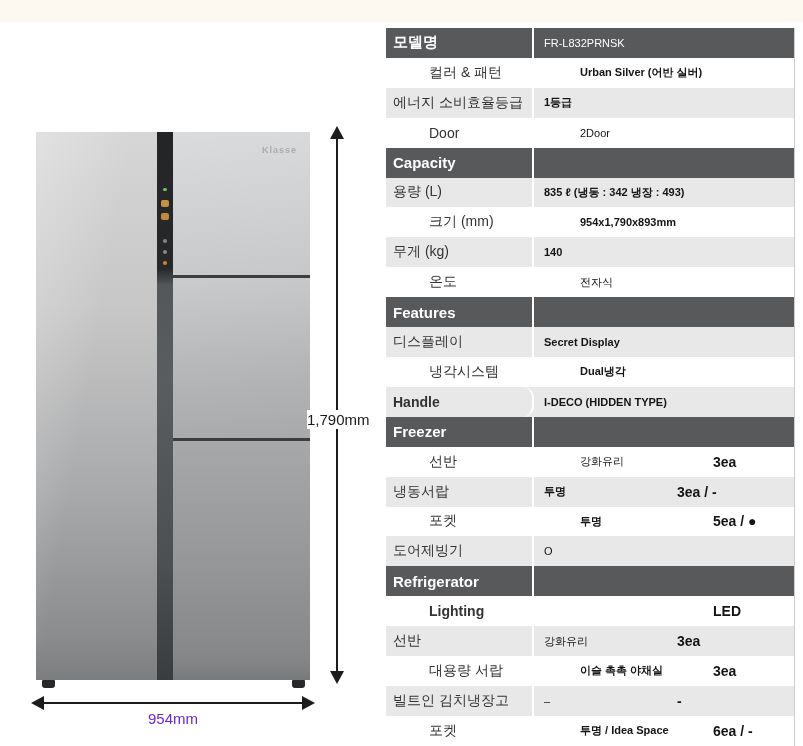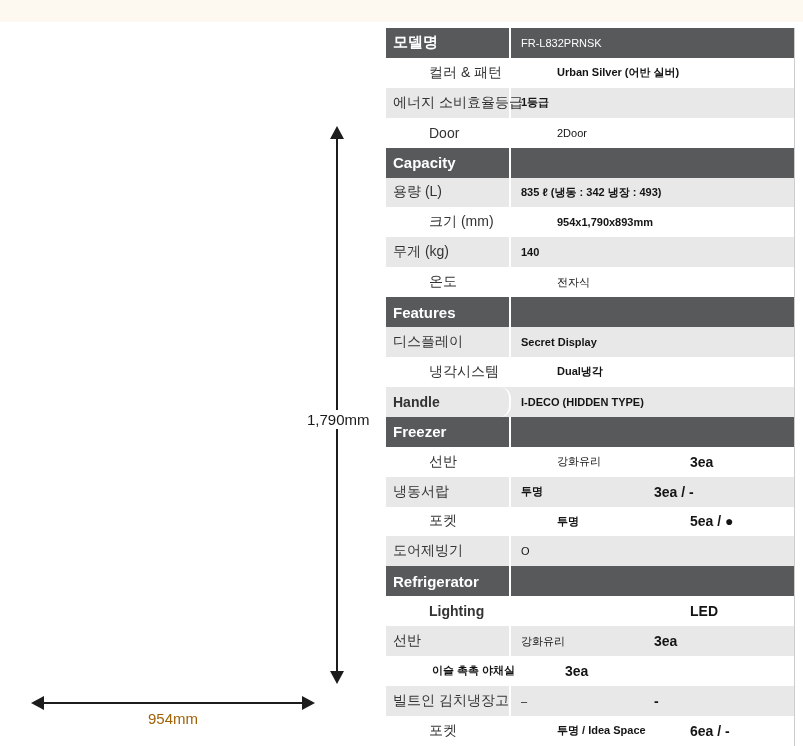--- a/index.html
+++ b/index.html
@@ -58,34 +58,34 @@
   .arrow-down{left:330px;top:671px;border-left:7px solid transparent;border-right:7px solid transparent;border-top:13px solid #1c1c1c;}
   .height-label{
     position:absolute;left:307px;top:393px;width:62px;height:19px;background:#ffffff;
     font-size:15px;font-weight:500;line-height:19px;text-align:center;color:#1a1a1a;margin-top:17px;
   }
   .hline{position:absolute;left:39px;top:702px;width:268px;height:2px;background:#1c1c1c;}
   .arrow-left{left:31px;top:696px;border-top:7px solid transparent;border-bottom:7px solid transparent;border-right:13px solid #1c1c1c;}
   .arrow-right{left:302px;top:696px;border-top:7px solid transparent;border-bottom:7px solid transparent;border-left:13px solid #1c1c1c;}
   .width-label{
     position:absolute;left:33px;top:710px;width:280px;text-align:center;
-    font-size:15px;font-weight:500;color:#a16207;
+    font-size:15px;font-weight:500;color:#6d28d9;
   }
 
   
   .spec-table{
     position:absolute;left:386px;top:28px;width:409px;height:718px;
     border-right:1px solid #cccccc;box-sizing:border-box;
   }
   .spec-row{display:flex;height:29.917px;align-items:stretch;overflow:hidden;}
   .spec-row.white{background:#ffffff;margin-left:36px;}
   .spec-row.gray{background:#e8e8e8;}
   .spec-row.section,.spec-row.model{background:#58595b;}
   .cell-label{
-    flex:none;width:125px;box-sizing:border-box;padding-left:7px;
+    flex:none;width:148px;box-sizing:border-box;padding-left:7px;
     border-right:2px solid #ffffff;display:flex;align-items:center;
     font-size:14px;color:#333333;white-space:nowrap;
   }
   .section .cell-label,.model .cell-label{color:#ffffff;font-weight:700;font-size:15px;}
   .cell-label.bold{font-weight:700;border-radius:11px;}
   .cell-value{
     flex:1;display:flex;align-items:center;padding-left:10px;
     font-size:11px;color:#141414;white-space:nowrap;
   }
   .model .cell-value{color:#ffffff;font-weight:400;}
@@ -97,20 +97,41 @@
   .has-count .cell-value{flex:none;width:143px;box-sizing:border-box;}
   .cell-rest{flex:1;}
 </style>
 </head>
 <body>
 
 <div id="stage">
 
   <div class="top-strip"></div>
 
+  <div class="fridge">
+    <div class="door-left"></div>
+    <div class="handle-strip">
+      <span class="dot dot-green"></span>
+      <span class="dot dot-amber1"></span>
+      <span class="dot dot-amber2"></span>
+      <span class="dot dot-gray1"></span>
+      <span class="dot dot-gray2"></span>
+      <span class="dot dot-orange"></span>
+    </div>
+    <div class="door-stack">
+      <div class="door-top"></div>
+      <div class="door-divider"></div>
+      <div class="door-mid"></div>
+      <div class="door-divider"></div>
+      <div class="door-bottom"></div>
+    </div>
+    <div class="brand-logo">Klasse</div>
+    <div class="foot foot-left"></div>
+    <div class="foot foot-right"></div>
+  </div>
 
   <div class="vline dim"></div>
   <div class="arrow arrow-up"></div>
   <div class="arrow arrow-down"></div>
   <div class="height-label">1,790mm</div>
 
   <div class="hline dim"></div>
   <div class="arrow arrow-left"></div>
   <div class="arrow arrow-right"></div>
   <div class="width-label">954mm</div>
@@ -215,20 +236,21 @@
     <div class="cell-label bold">Lighting</div>
     <div class="cell-value"></div>
     <div class="cell-count">LED</div>
   </div>
       <div class="spec-row data gray has-count">
     <div class="cell-label">선반</div>
     <div class="cell-value">강화유리</div>
     <div class="cell-count">3ea</div>
   </div>
       <div class="spec-row data white has-count">
+    <div class="cell-label">대용량 서랍</div>
     <div class="cell-value bold">이슬 촉촉 야채실</div>
     <div class="cell-count">3ea</div>
   </div>
       <div class="spec-row data gray has-count">
     <div class="cell-label">빌트인 김치냉장고</div>
     <div class="cell-value">–</div>
     <div class="cell-count">-</div>
   </div>
       <div class="spec-row data white has-count">
     <div class="cell-label">포켓</div>

